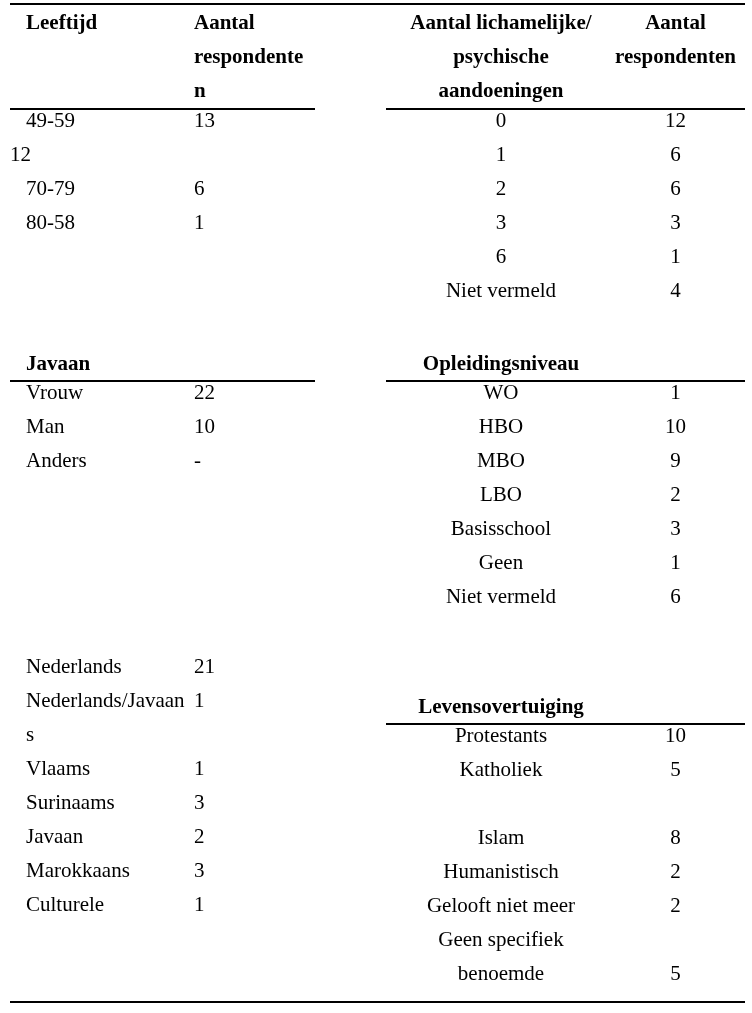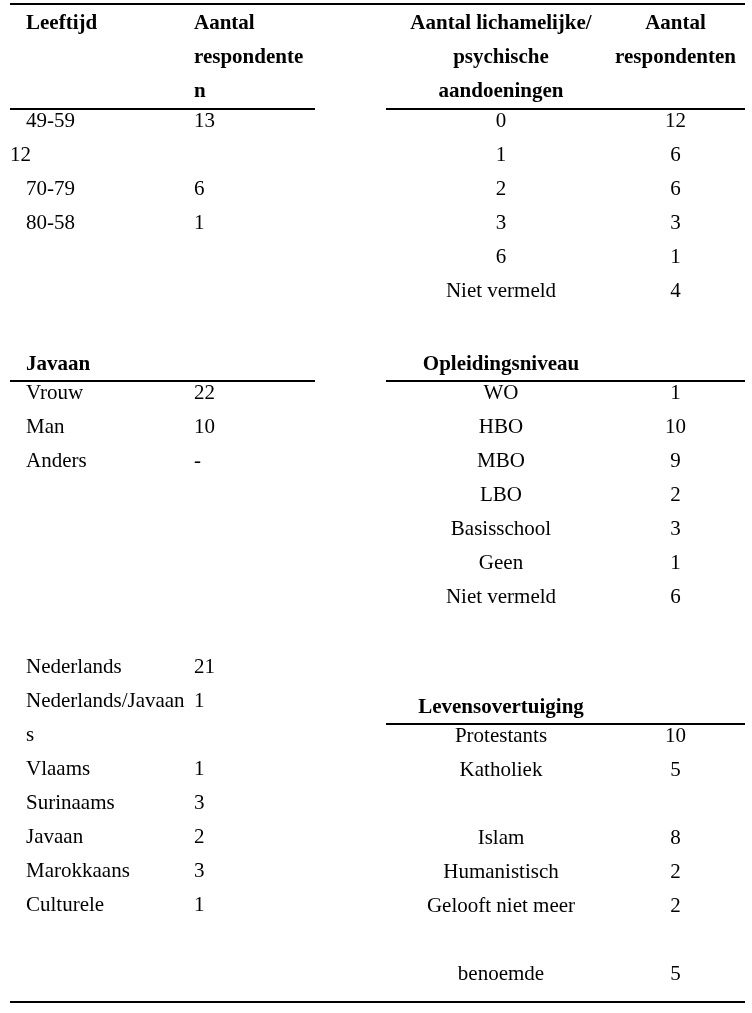--- a/index.html
+++ b/index.html
@@ -258,20 +258,21 @@
         </div>
         <div class="row">
           <div class="c1">Humanistisch</div>
           <div class="c2">2</div>
         </div>
         <div class="row">
           <div class="c1">Gelooft niet meer</div>
           <div class="c2">2</div>
         </div>
         <div class="row">
+          <div class="c1">Geen specifiek</div>
           <div class="c2"></div>
         </div>
         <div class="row">
           <div class="c1">benoemde</div>
           <div class="c2">5</div>
         </div>
       </div>
     </div>
   </div>
 

